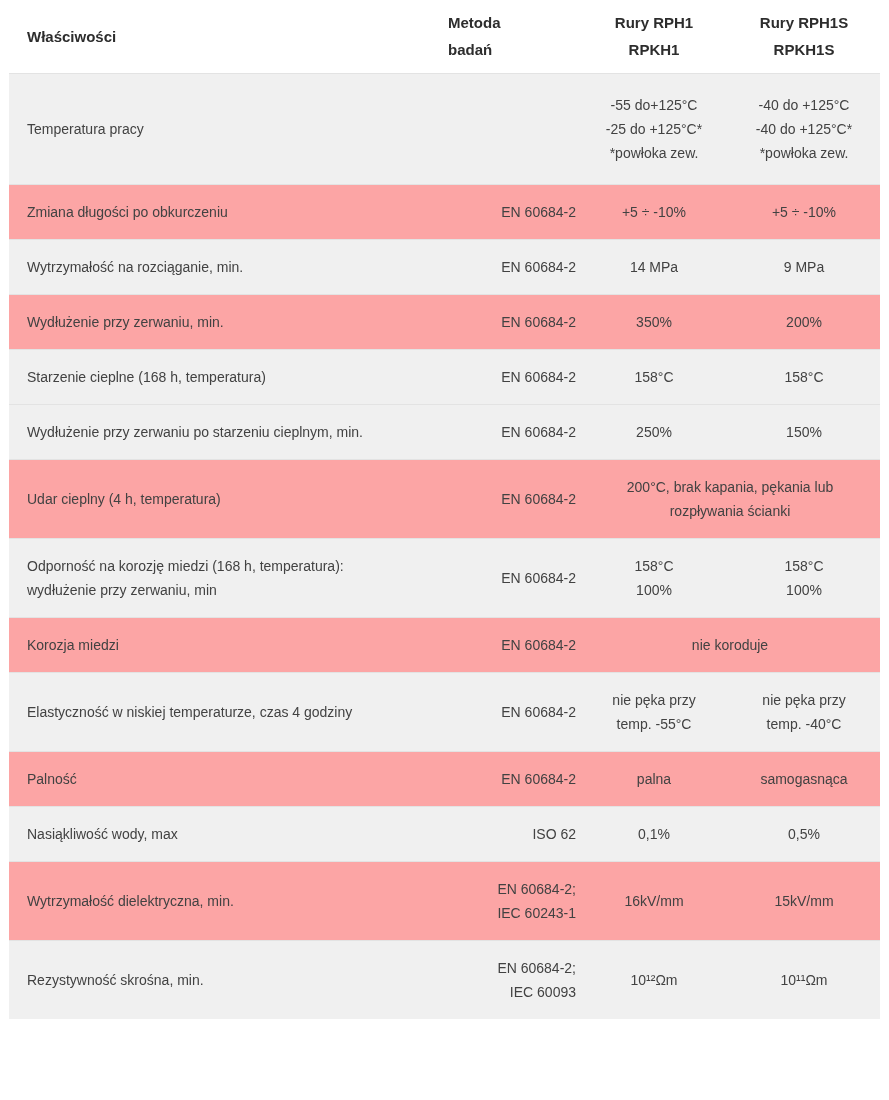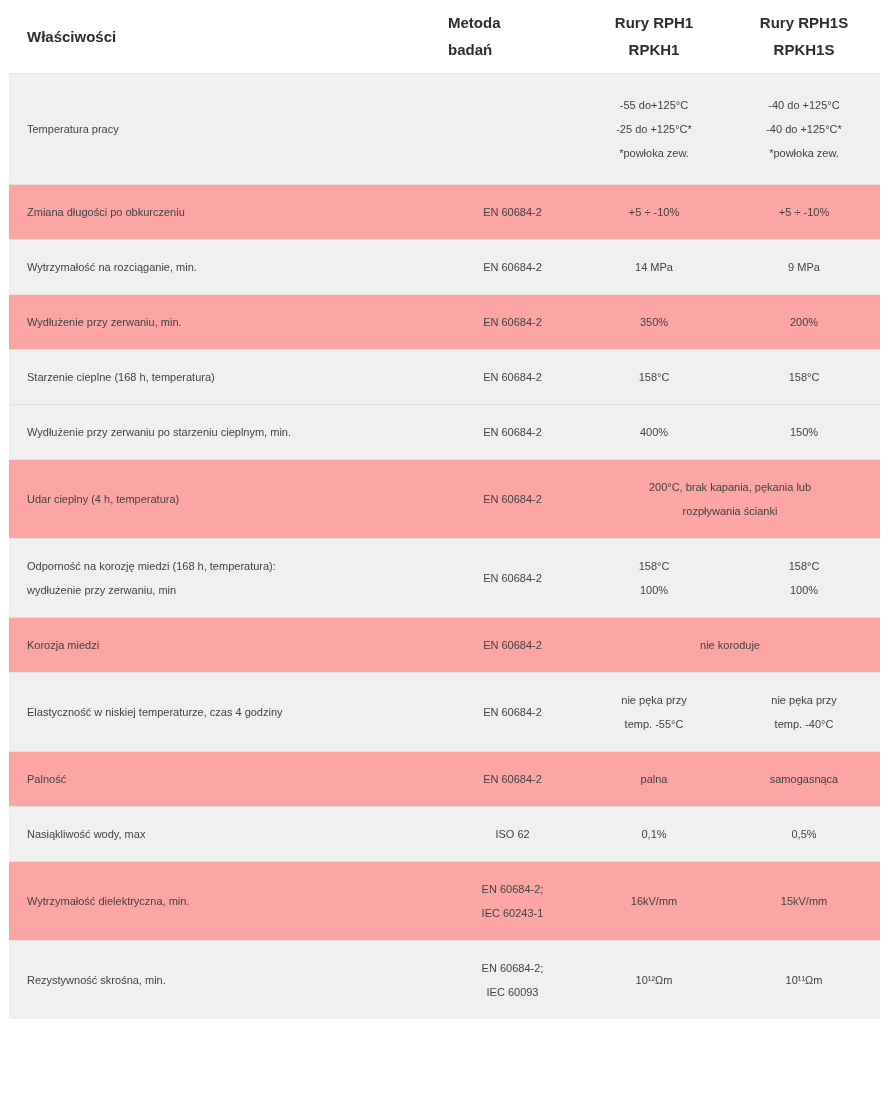--- a/index.html
+++ b/index.html
@@ -35,29 +35,29 @@
     background: #ffffff;
   }
   thead th.h-prop   { text-align: left; padding-left: 18px; margin-top: 13px; }
   thead th.h-method { text-align: left; }
   thead th.h-val    { }
 
   tbody tr { border-top: 1px solid #e3e3e3; background: #fca5a5; }
   tbody tr.shaded { background: #f0f0f0; }
 
   tbody td {
-    font-size: 11px;
+    font-size: 14px;
     line-height: 24px;
     vertical-align: middle;
     padding-top: 15px;
     padding-bottom: 15px;
     white-space: pre-line;
   }
   td.prop   { text-align: left; padding-left: 18px; padding-right: 34px; }
-  td.method { text-align: center; padding-right: 4px; }
+  td.method { text-align: right; padding-right: 4px; }
   td.val    { text-align: center; padding-left: 4px; padding-right: 4px; }
   tr.tall td { padding-top: 19px; padding-bottom: 19px; }
 </style>
 </head>
 <body>
 
 <div class="table-wrap">
   <table class="spec">
     <colgroup>
       <col class="c-prop">
@@ -107,21 +107,21 @@
       </tr>
       <tr class="shaded">
         <td class="prop">Starzenie cieplne (168 h, temperatura)</td>
         <td class="method">EN 60684-2</td>
         <td class="val">158°C</td>
         <td class="val">158°C</td>
       </tr>
       <tr class="shaded">
         <td class="prop">Wydłużenie przy zerwaniu po starzeniu cieplnym, min.</td>
         <td class="method">EN 60684-2</td>
-        <td class="val">400%</td>
+        <td class="val">250%</td>
         <td class="val">150%</td>
       </tr>
       <tr>
         <td class="prop">Udar cieplny (4 h, temperatura)</td>
         <td class="method">EN 60684-2</td>
         <td class="val" colspan="2">200°C, brak kapania, pękania lub
 rozpływania ścianki</td>
       </tr>
       <tr class="shaded">
         <td class="prop">Odporność na korozję miedzi (168 h, temperatura):

